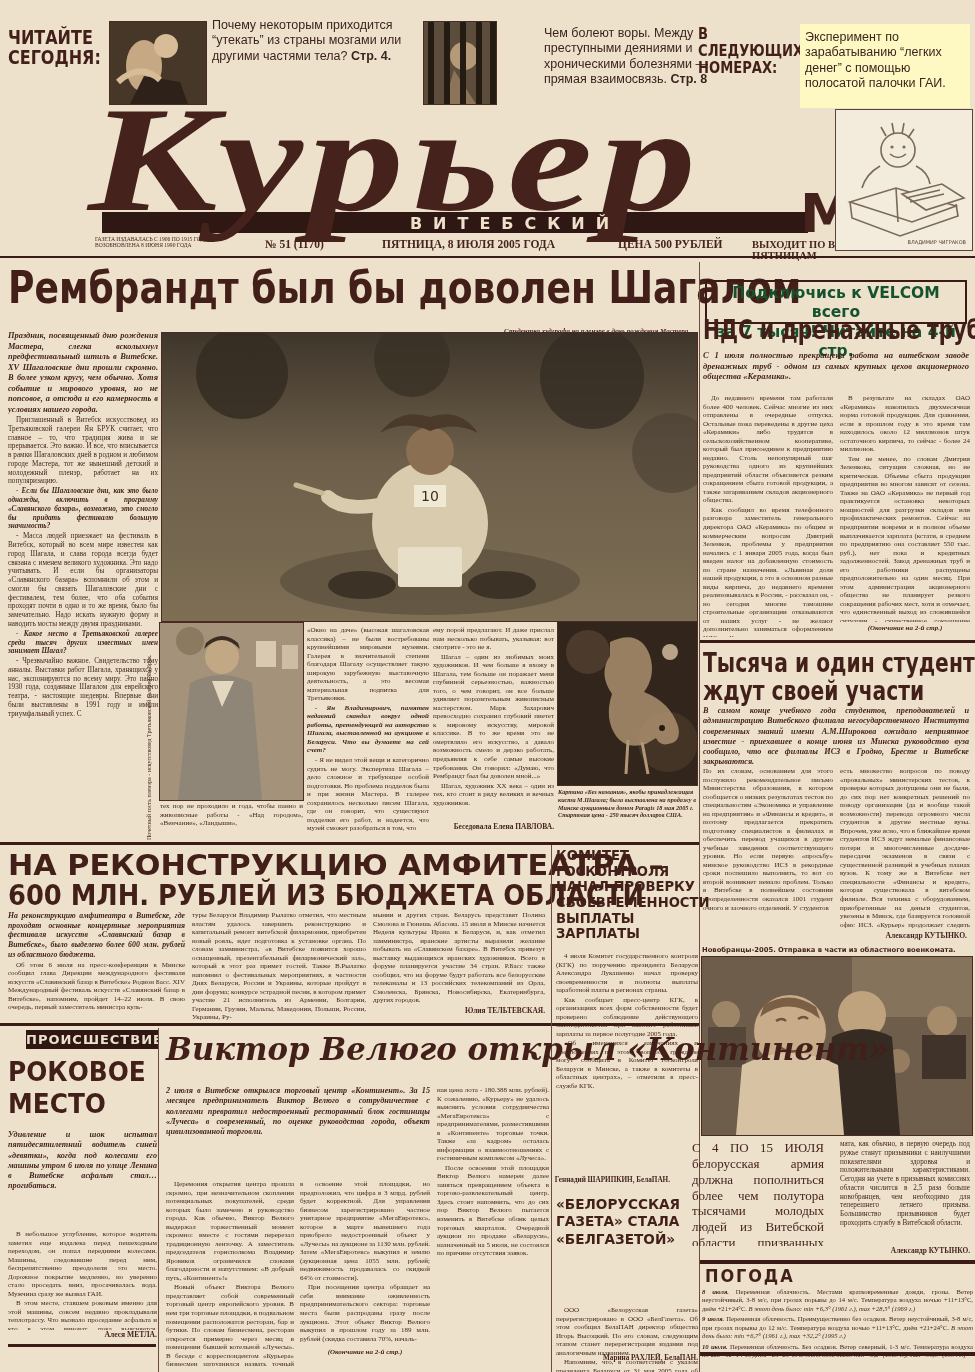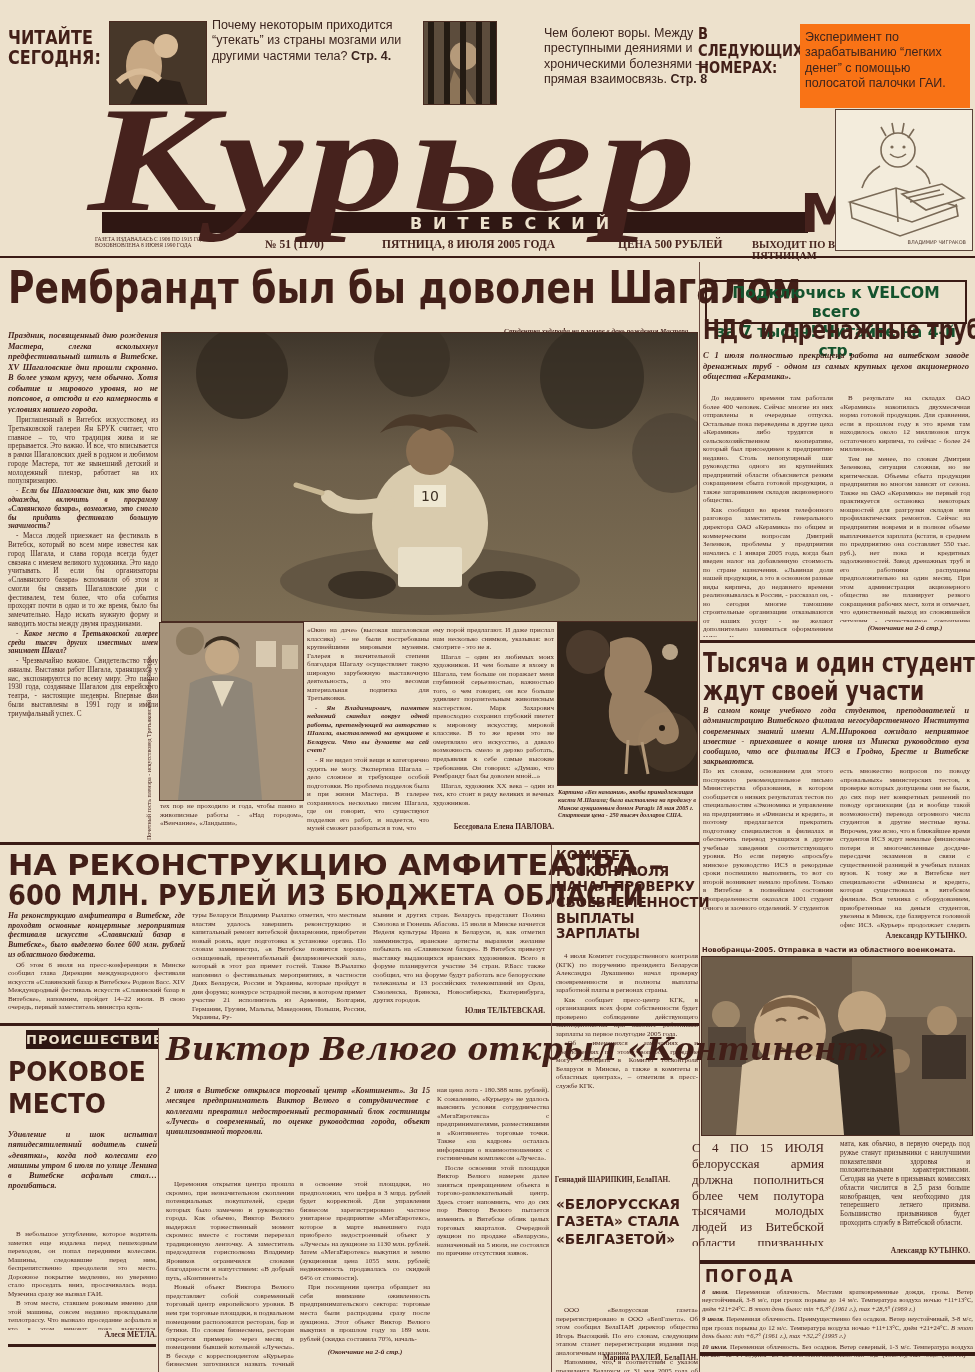--- a/index.html
+++ b/index.html
@@ -62,21 +62,21 @@
     </svg>
   </div>
 
   <div class="abs teaser" style="left:502px;top:26px;width:192px;margin-left:42px;">
     <span>Чем болеют воры. Между преступными деяниями и хроническими болезнями — прямая взаимосвязь.</span>
     <b>Стр. 8</b>
   </div>
 
   <div class="abs hl" style="left:698px;top:26px;width:125px;font-size:16px;line-height:1.05;white-space:normal;transform:scaleX(.82);">В СЛЕДУЮЩИХ НОМЕРАХ:</div>
 
-  <div class="abs teaser" style="left:800px;top:24px;width:160px;height:72px;background:#f97316;padding:6px 5px;">Эксперимент по зарабатыванию “легких денег” с помощью полосатой палочки ГАИ.</div>
+  <div class="abs teaser" style="left:800px;top:24px;width:160px;height:72px;background:#fef9c3;padding:6px 5px;">Эксперимент по зарабатыванию “легких денег” с помощью полосатой палочки ГАИ.</div>
 
   <div class="abs" style="left:88px;top:84px;font-family:'Liberation Serif',serif;font-weight:bold;font-style:italic;font-size:150px;line-height:1;color:#46221d;letter-spacing:6px;transform:scaleX(1.28);transform-origin:left top;z-index:3;white-space:nowrap;">Курьер</div>
 
   <div class="abs" style="left:102px;top:212px;width:706px;height:21px;background:#2f1713;z-index:2;"></div>
   <div class="abs" style="left:102px;top:214px;width:706px;text-align:center;text-indent:120px;font-family:'DejaVu Sans',sans-serif;font-weight:bold;font-size:16px;letter-spacing:11px;color:#ede1cc;z-index:4;">ВИТЕБСКИЙ</div>
   <div class="abs" style="left:800px;top:182px;font-family:'DejaVu Sans',sans-serif;font-weight:bold;font-size:54px;color:#46221d;z-index:4;">М</div>
 
   <div class="abs" style="left:836px;top:110px;width:136px;height:140px;background:#f3ecdc;outline:1px solid #5a4339;z-index:5;">
     <svg width="136" height="140">
       <g stroke="#7a6a57" stroke-width="1.6" fill="none">
@@ -166,21 +166,21 @@
     <p style="text-indent:0;">тех пор не проходило и года, чтобы панно и живописные работы - «Над городом», «Венчание», «Ландыши»,</p>
   </div>
 
   <div class="col" style="left:307px;top:626px;width:122px;height:212px;">
     <p style="text-indent:0;">«Окно на даче» (высокая шагаловская классика) – не были востребованы крупнейшими мировыми музеями. Галерея в значительной степени благодаря Шагалу осуществляет такую широкую зарубежную выставочную деятельность, а это весомая материальная подпитка для Третьяковки.</p>
     <p class="bital">- Ян Владимирович, памятен недавний скандал вокруг одной работы, претендующей на авторство Шагала, выставленной на аукционе в Беларуси. Что вы думаете на сей счет?</p>
     <p>- Я не видел этой вещи и категорично судить не могу. Экспертиза Шагала – дело сложное и требующее особой подготовки. Но проблема подделок была и при жизни Мастера. В галерее сохранилось несколько писем Шагала, где он говорит, что существуют подделки его работ, и надеется, что музей сможет разобраться в том, что</p>
   </div>
 
   <div class="col" style="left:433px;top:626px;width:121px;height:212px;">
-    <p style="text-indent:0;">ему порой предлагают. И даже прислал нам несколько снимков, указывая: вот смотрите - это не я.</p>
+    <p style="text-indent:0;">ему порой предлагают. И даже прислал нам несколько побывать, указывая: вот смотрите - это не я.</p>
     <p>Шагал – один из любимых моих художников. И чем больше я вхожу в Шагала, тем больше он поражает меня глубинной серьезностью, важностью того, о чем говорит, он все больше удивляет поразительным живописным мастерством. Марк Захарович превосходно сохранил глубокий пиетет к мировому искусству, мировой классике. В то же время это не омертвляло его искусство, а давало возможность смело и дерзко работать, предъявляя к себе самые высокие требования. Он говорил: «Думаю, что Рембрандт был бы доволен мной...»</p>
     <p>Шагал, художник XX века – один из тех, кто стоит в ряду великих и вечных художников.</p>
     <p class="byl" style="text-indent:0;font-size:7.4px;margin-top:15px;">Беседовала Елена ПАВЛОВА.</p>
   </div>
 
   <div class="photo" style="left:558px;top:622px;width:139px;height:163px;">
     <svg width="139" height="163">
       <rect width="139" height="163" fill="#32261c"></rect>
       <circle cx="30" cy="30" r="22" fill="#574534" opacity=".7"></circle>
       <circle cx="110" cy="120" r="30" fill="#4a3a2b" opacity=".7"></circle>

